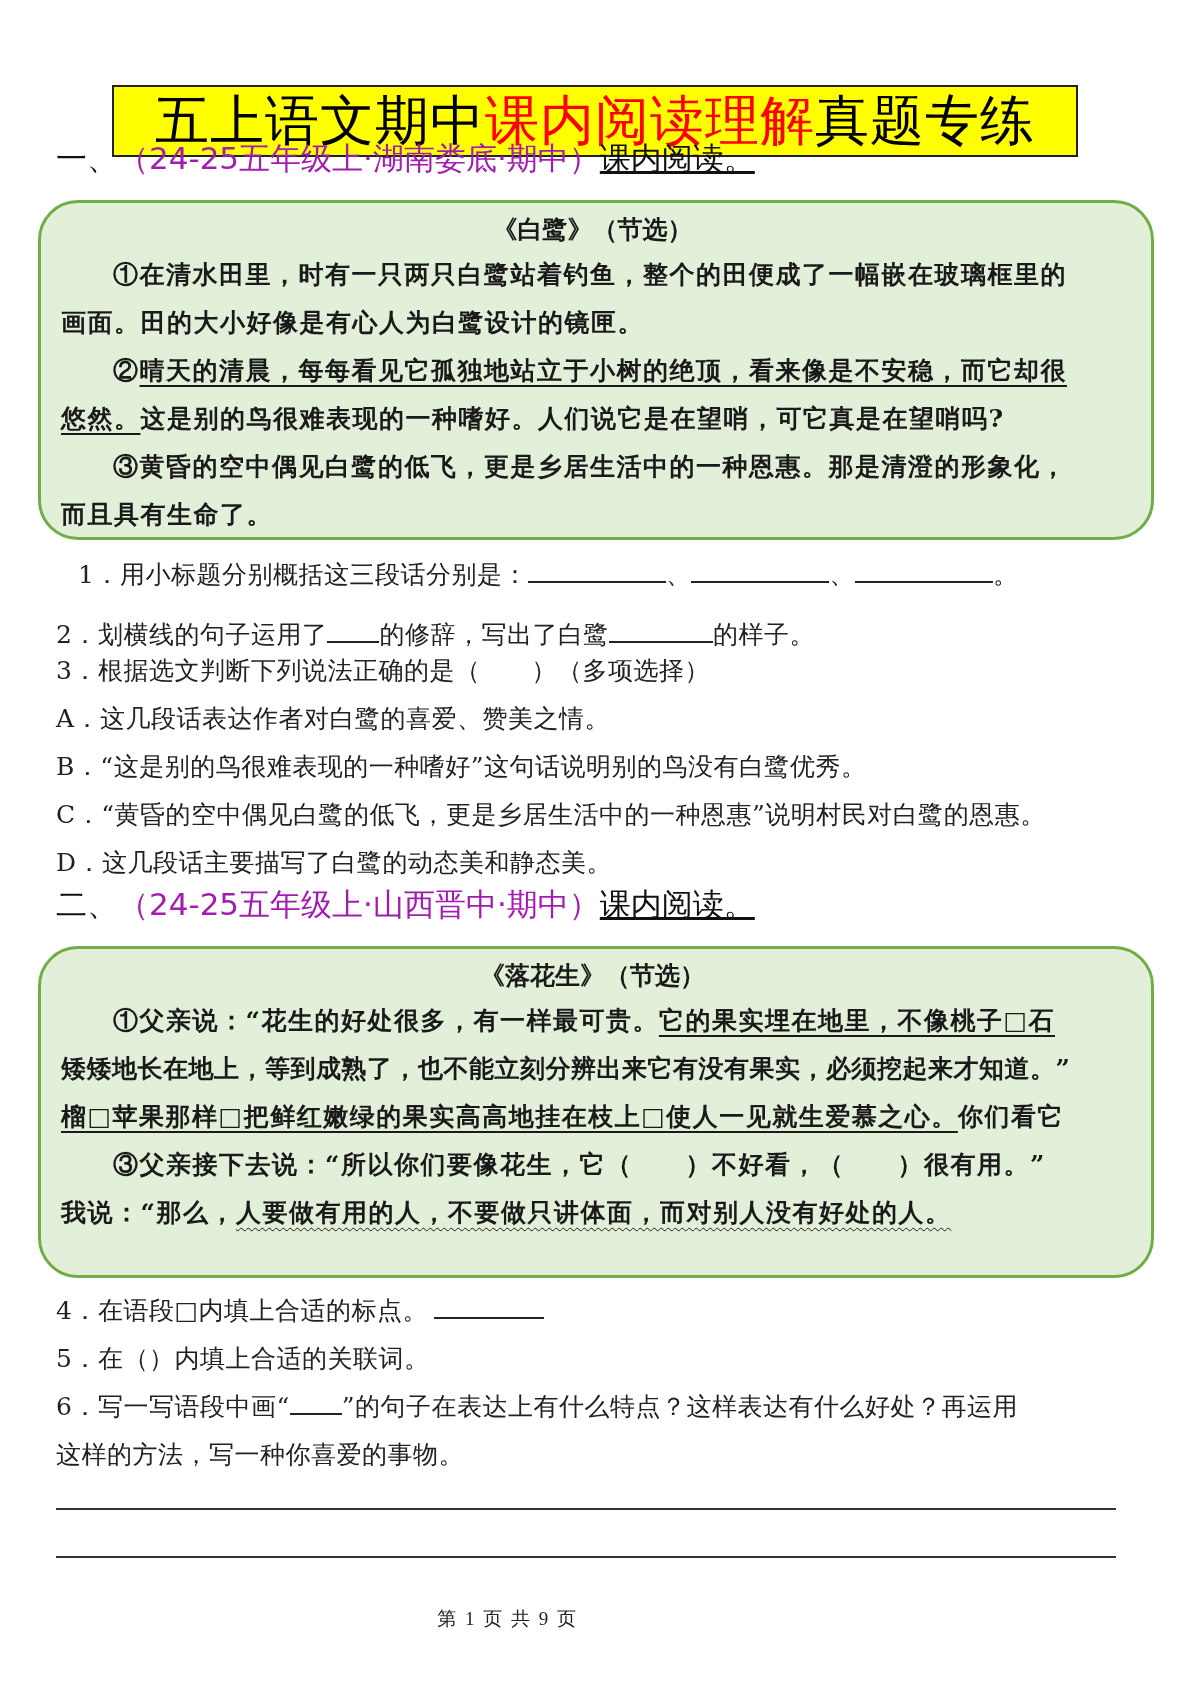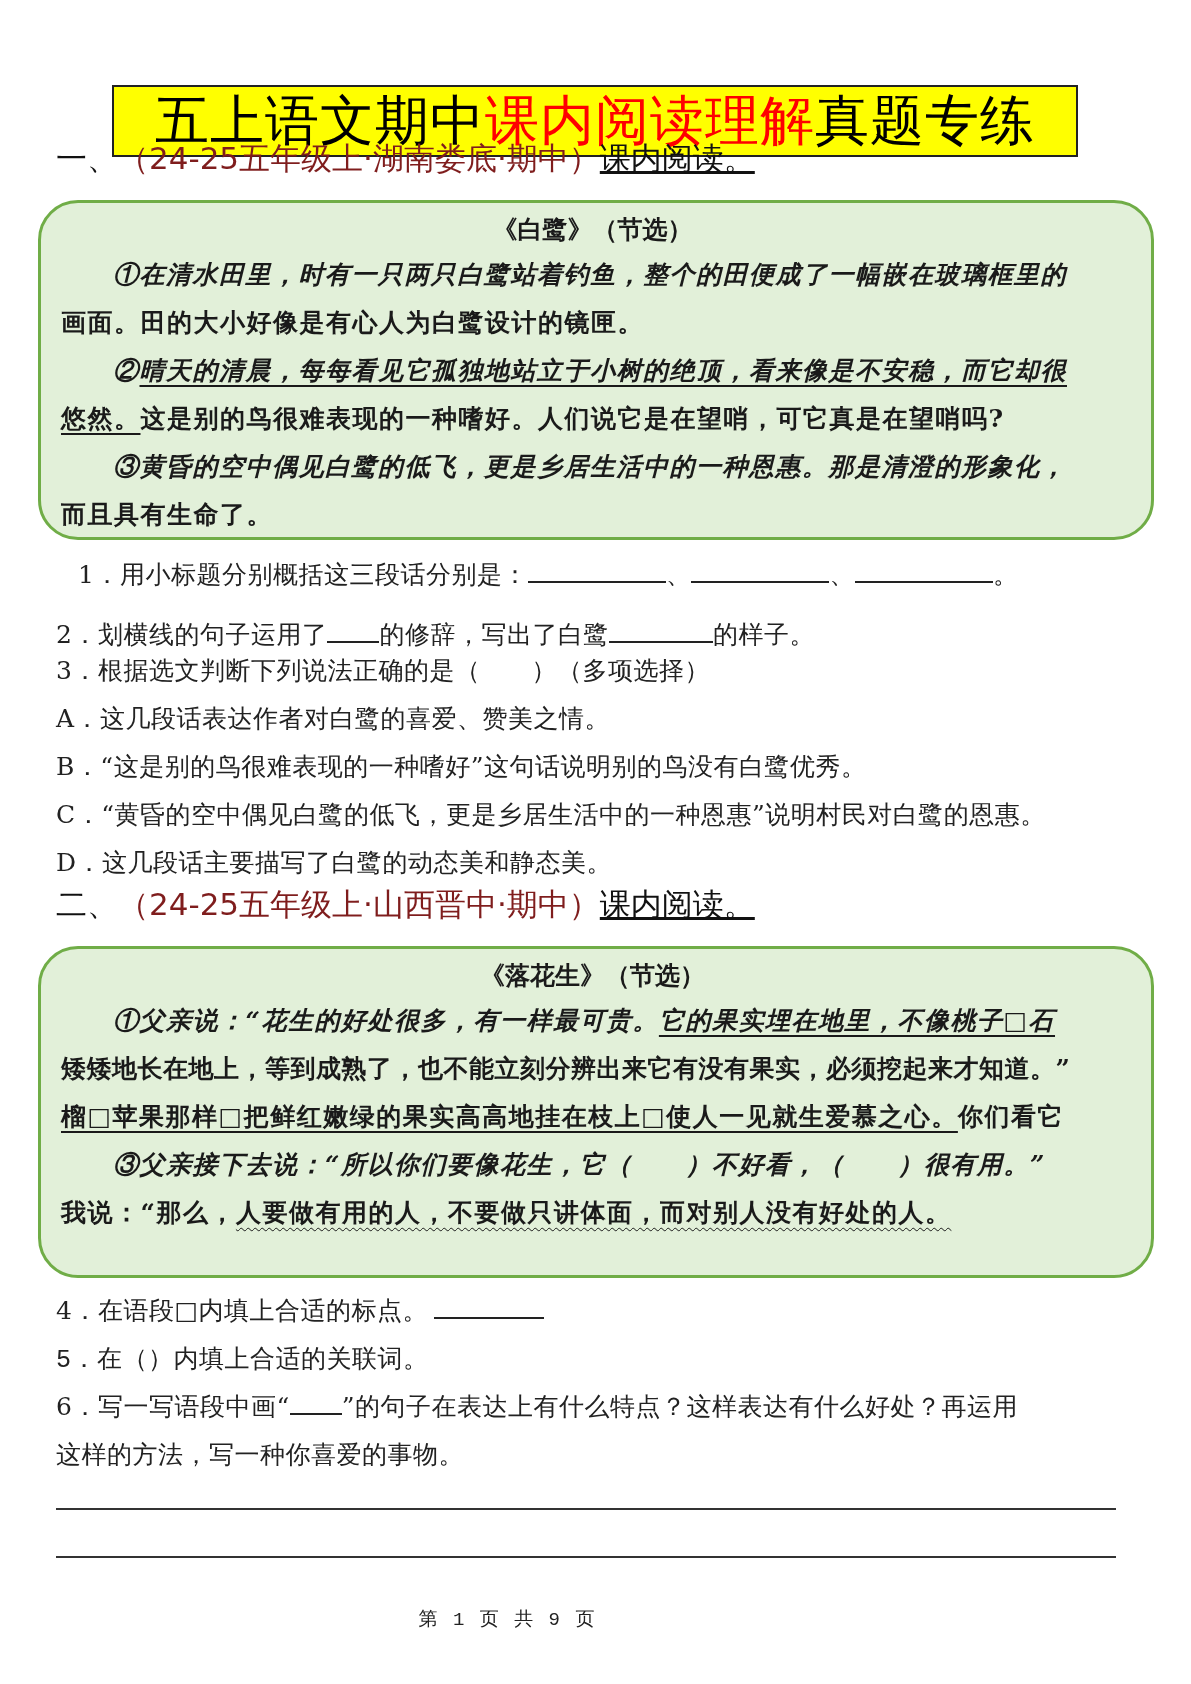--- a/index.html
+++ b/index.html
@@ -15,47 +15,47 @@
     font-family: "DejaVu Sans", "Liberation Sans", sans-serif;
     font-size: 54px; letter-spacing: 1px; line-height: 1; margin-top: 28px;
   }
   .title-bar .black { color: #000; }
   .title-bar .red { color: #ff0000; }
   .section-heading {
     position: absolute; left: 56px; font-size: 31px;
     font-family: "DejaVu Sans", "Liberation Sans", sans-serif; white-space: nowrap;
   }
   .section-heading .num { color: #111; }
-  .section-heading .src { color: #7f1d1d; }
+  .section-heading .src { color: #a21caf; }
   .section-heading .tail { color: #111; text-decoration: underline; }
   .passage {
     position: absolute; left: 38px; width: 1116px; box-sizing: border-box;
     background: #e2f0d9; border: 3px solid #70ad47; border-radius: 40px;
     padding: 6px 27px 0 20px;
   }
   .passage-title {
     text-align: center; font-size: 25px; font-weight: bold; height: 42px; line-height: 42px;
     font-family: "DejaVu Serif", serif;
   }
   .passage p {
     margin: 0; font-size: 25px; line-height: 48px; font-weight: bold;
     font-family: "DejaVu Serif", serif; white-space: nowrap; letter-spacing: 1.5px;
   }
-  .passage p.indent { text-indent: 52px; font-style: italic; }
+  .passage p.indent { text-indent: 52px; }
   .ul { text-decoration: underline; text-decoration-thickness: 2px; text-underline-offset: 6px; }
   .wavy { text-decoration: underline wavy; text-decoration-thickness: 1px; text-underline-offset: 6px; }
   .q {
     position: absolute; left: 56px; font-size: 25px; white-space: nowrap;
     font-family: "DejaVu Serif", "Liberation Serif", serif; color: #222; letter-spacing: 0.5px;
   }
   .blank { display: inline-block; border-bottom: 2px solid #222; height: 22px; vertical-align: baseline; }
   .answer-line { position: absolute; left: 56px; width: 1060px; height: 0; border-top: 2px solid #333; }
   .footer {
     position: absolute; top: 1606px; left: 0; width: 1013px; text-align: center;
-    font-size: 19px; color: #222; font-family: Liberation Mono, monospace; word-spacing: 4px;
+    font-size: 19px; color: #222; font-family: Liberation Serif, serif; word-spacing: 4px;
   }
 </style>
 </head>
 <body>
 
 <div class="title-bar">
   <span class="black">五上语文期中</span>
     <span class="red">课内阅读理解</span>
     <span class="black">真题专练</span>
 </div>
@@ -95,21 +95,21 @@
   <p class="indent"><span>①父亲说：“花生的好处很多，有一样最可贵。</span><span class="ul">它的果实埋在地里，不像桃子□石</span></p>
   <p style="letter-spacing:0.5px;">矮矮地长在地上，等到成熟了，也不能立刻分辨出来它有没有果实，必须挖起来才知道。”</p>
   <p><span class="ul">榴□苹果那样□把鲜红嫩绿的果实高高地挂在枝上□使人一见就生爱慕之心。</span><span>你们看它</span></p>
   <p class="indent">③父亲接下去说：“所以你们要像花生，它（　　）不好看，（　　）很有用。”</p>
   <p><span>我说：“那么，</span><span class="wavy">人要做有用的人，不要做只讲体面，而对别人没有好处的人。</span></p>
 </div>
 
 <div class="q" style="top:1294px;">
   <span>4．在语段□内填上合适的标点。</span><span class="blank" style="width:110px; margin-left:6px;"></span>
 </div>
-<div class="q" style="top:1342px;font-family:Liberation Mono, monospace;">5．在（）内填上合适的关联词。</div>
+<div class="q" style="top:1342px;">5．在（）内填上合适的关联词。</div>
 <div class="q" style="top:1390px;">
   <span>6．写一写语段中画“</span><span class="blank" style="width:52px;"></span><span>”的句子在表达上有什么特点？这样表达有什么好处？再运用</span>
 </div>
 <div class="q" style="top:1438px;">这样的方法，写一种你喜爱的事物。</div>
 
 <div class="answer-line" style="top:1508px;"></div>
 <div class="answer-line" style="top:1556px;"></div>
 
 <div class="footer">第 1 页 共 9 页</div>
 

